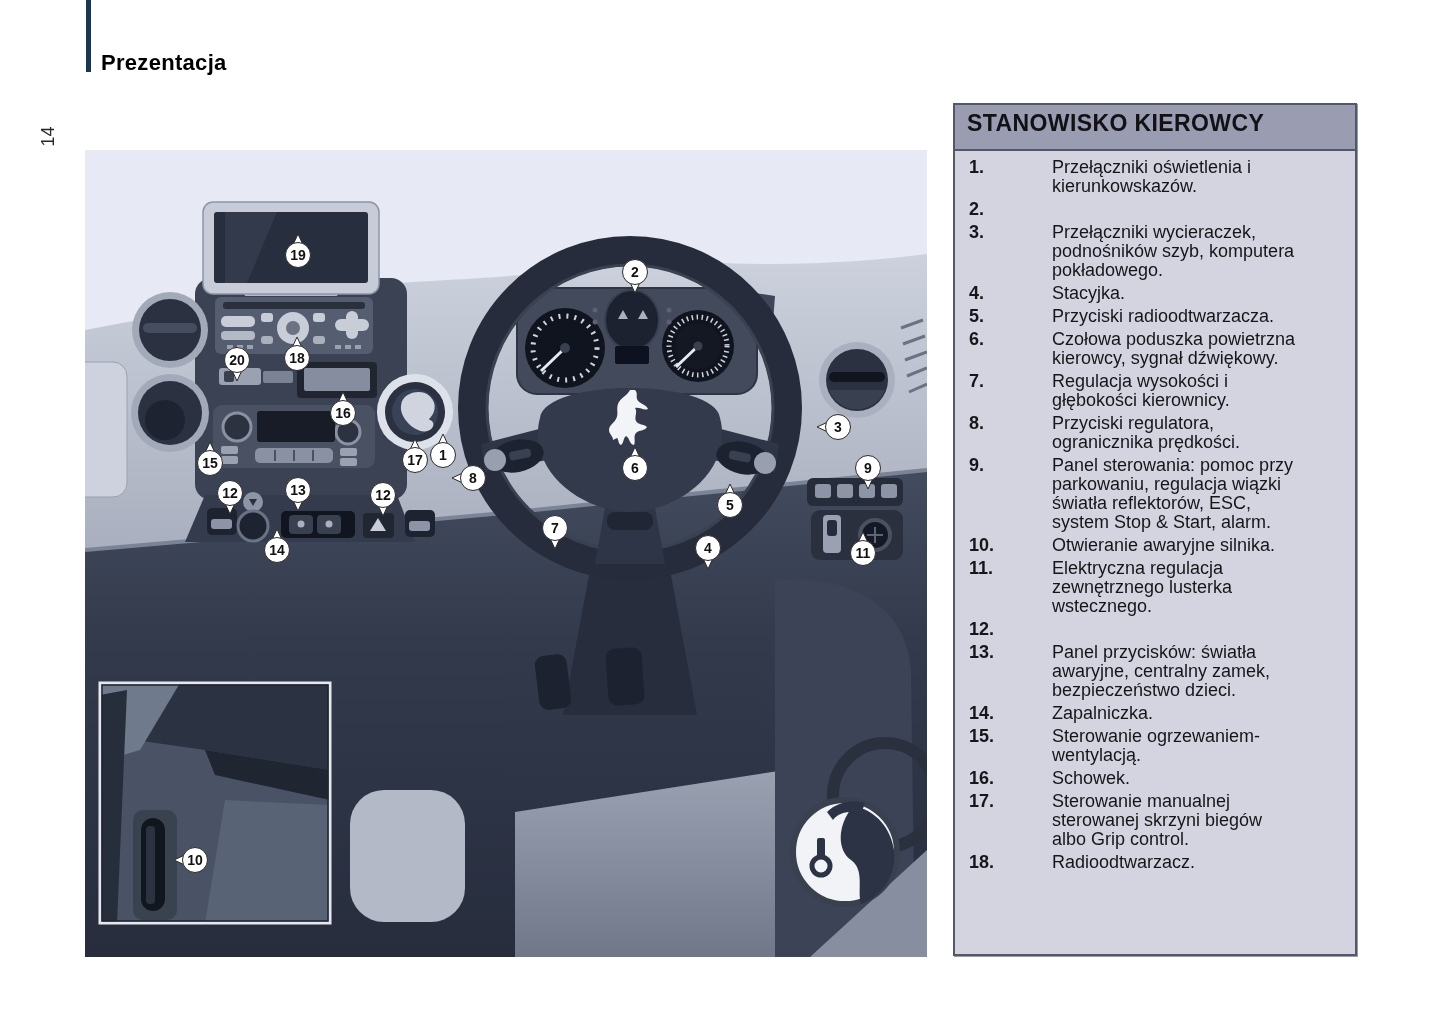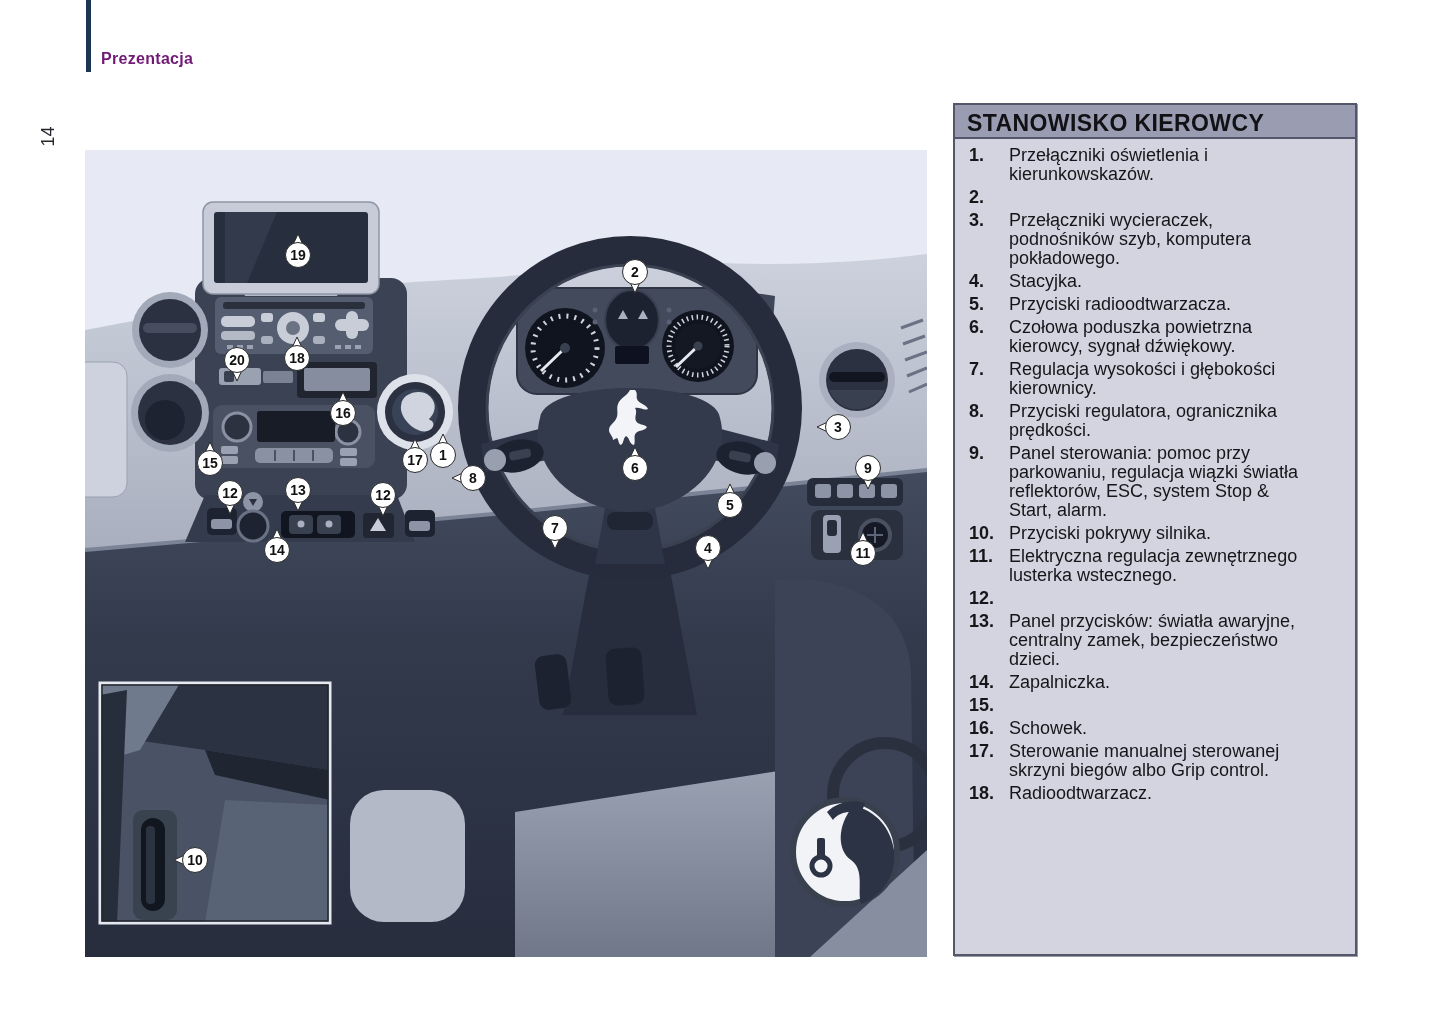--- a/index.html
+++ b/index.html
@@ -10,38 +10,38 @@
     --callout-bg:#ffffff;
     --callout-text:#111111;
   }
   *{box-sizing:border-box;}
   html,body{margin:0;padding:0;background:#ffffff;}
   .page{
     position:relative;width:1445px;height:1019px;background:#ffffff;overflow:hidden;
     font-family:"Liberation Sans","DejaVu Sans",sans-serif;color:#16161a;
   }
   .top-rule{position:absolute;left:86px;top:0;width:5px;height:72px;background:var(--accent-navy);}
-  .page-title{position:absolute;left:101px;top:50px;font-size:16px;font-weight:bold;color:#701a75;letter-spacing:.3px;}
+  .page-title{position:absolute;left:101px;top:50px;font-size:22px;font-weight:bold;color:#000000;letter-spacing:.3px;}
   .page-num{position:absolute;left:26px;top:126px;width:44px;text-align:center;transform:rotate(-90deg);
     font-size:18px;color:#26262c;}
   .illustration{position:absolute;left:85px;top:150px;width:862px;height:807px;}
   .illustration svg{display:block;width:842px;height:807px;}
   .panel{
     position:absolute;left:953px;top:103px;width:404px;height:853px;
     background:var(--panel-body-bg);border:2px solid var(--panel-border);
     box-shadow:1px 1px 0 #9b9ba8;
   }
   .panel-header{
     background:var(--panel-header-bg);border-bottom:2px solid var(--panel-border);
-    padding:5px 10px 0 12px;font-size:23px;font-weight:bold;color:#121216;letter-spacing:.4px;
+    padding:5px 10px 12px 12px;font-size:23px;font-weight:bold;color:#121216;letter-spacing:.4px;
   }
   .panel-list{margin:7px 0 0 0;padding:0 56px 0 14px;list-style:none;}
   .panel-list li{display:flex;margin-bottom:4px;font-size:18px;line-height:19px;}
   .panel-list .n{flex:none;width:40px;font-weight:bold;}
-  .panel-list .t{flex:1;}
+  .panel-list .t{flex:1;margin-left:43px;}
 </style>
 </head>
 <body>
 
 <div class="page">
 
   <div class="top-rule"></div>
   <div class="page-title">Prezentacja</div>
   <div class="page-num">14</div>
 
@@ -419,39 +419,40 @@
         <li>
           <span class="n">8.</span>
           <span class="t">Przyciski regulatora, ogranicznika prędkości.</span>
         </li>
         <li>
           <span class="n">9.</span>
           <span class="t">Panel sterowania: pomoc przy parkowaniu, regulacja wiązki światła reflektorów, ESC, system Stop &amp; Start, alarm.</span>
         </li>
         <li>
           <span class="n">10.</span>
-          <span class="t">Przyciski pokrywy silnika.</span>
+          <span class="t">Otwieranie awaryjne silnika.</span>
         </li>
         <li>
           <span class="n">11.</span>
           <span class="t">Elektryczna regulacja zewnętrznego lusterka wstecznego.</span>
         </li>
         <li>
           <span class="n">12.</span>
         </li>
         <li>
           <span class="n">13.</span>
           <span class="t">Panel przycisków: światła awaryjne, centralny zamek, bezpieczeństwo dzieci.</span>
         </li>
         <li>
           <span class="n">14.</span>
           <span class="t">Zapalniczka.</span>
         </li>
         <li>
           <span class="n">15.</span>
+          <span class="t">Sterowanie ogrzewaniem-wentylacją.</span>
         </li>
         <li>
           <span class="n">16.</span>
           <span class="t">Schowek.</span>
         </li>
         <li>
           <span class="n">17.</span>
           <span class="t">Sterowanie manualnej sterowanej skrzyni biegów albo Grip control.</span>
         </li>
         <li>

